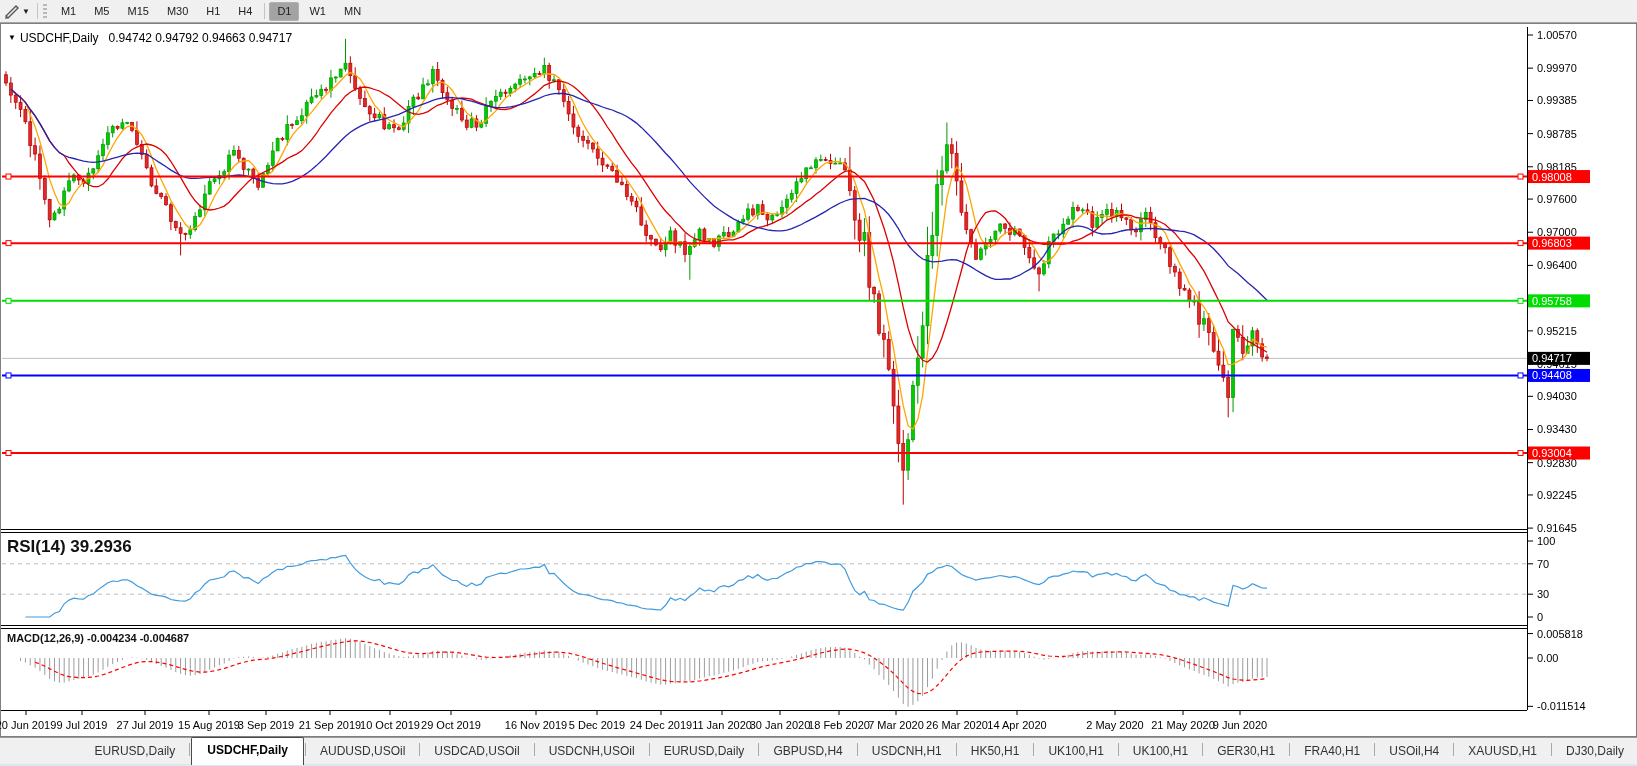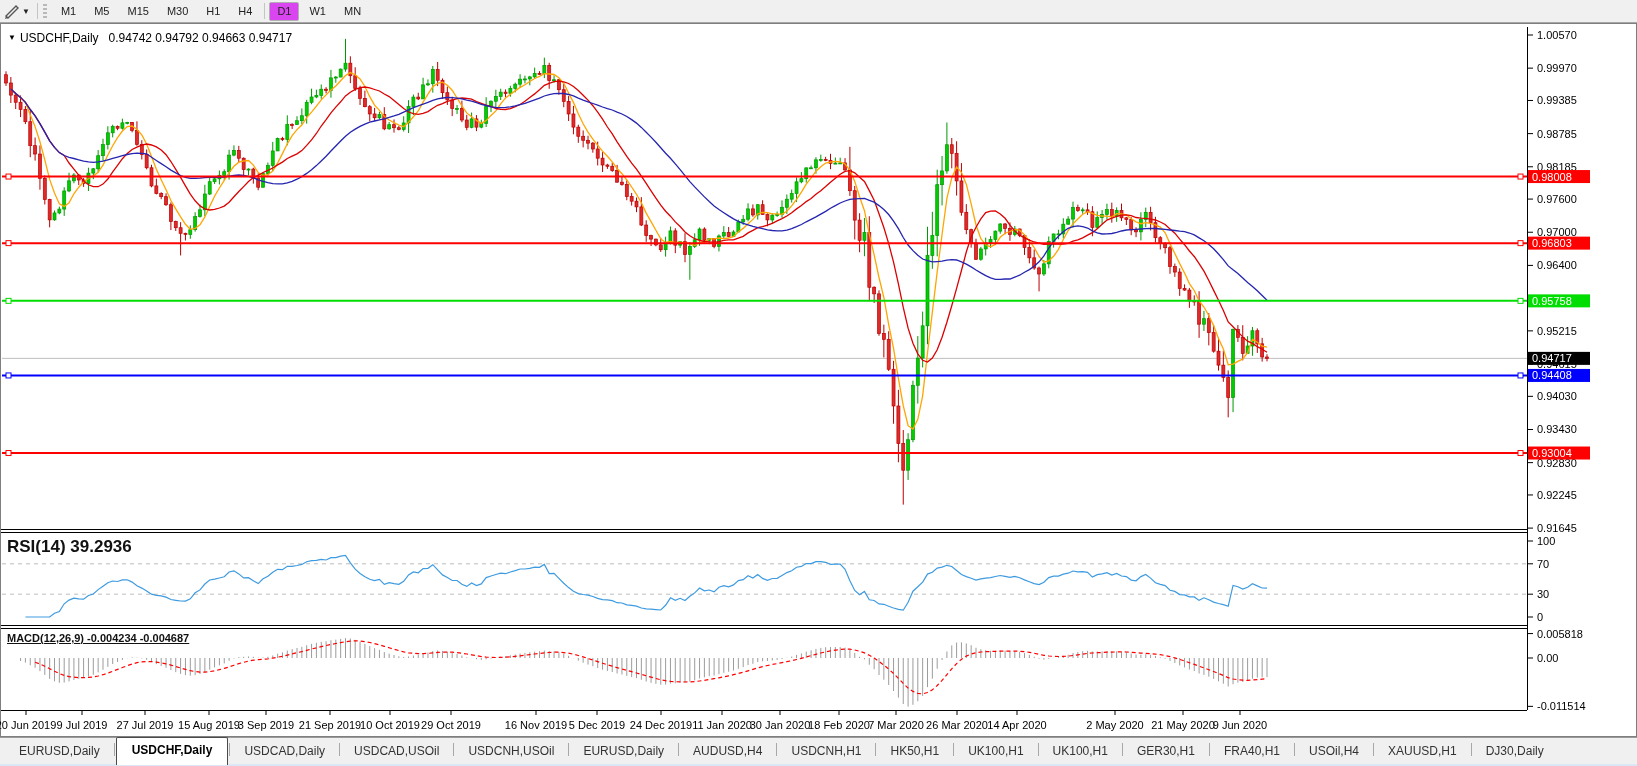--- a/index.html
+++ b/index.html
@@ -8,33 +8,33 @@
   
   #toolbar{position:absolute;top:0;left:0;width:1637px;height:22px;background:#f0f0f0;
            border-bottom:1px solid #a6a6a6;display:flex;align-items:center;z-index:6;}
   #tool-ico{width:18px;height:16px;margin-left:3px;display:inline-block;}
   #tool-caret{font-size:8px;color:#222;margin:0 4px 0 1px;}
   .tsep{width:1px;height:16px;background:#c4c4c4;margin:0 3px;}
   .grip{width:4px;height:15px;margin:0 5px 0 2px;
         background:repeating-linear-gradient(to bottom,#b9b9b9 0 2px,#f0f0f0 2px 4px);}
   .pbtn{font-size:11px;color:#222;height:17px;line-height:17px;padding:0 7px;margin:16px 1px;
         border:1px solid transparent;border-radius:2px;}
-  .pbtn.active{background:#d946ef;border:1px solid #b0b0b0;}
+  .pbtn.active{background:#a3a3a3;border:1px solid #b0b0b0;}
   #pbtns{display:flex;align-items:center;}
   
   #chart-title{position:absolute;top:31px;left:8px;font-size:12px;font-weight:normal;color:#000;z-index:4;}
   #chart-title .tri{font-size:8px;vertical-align:2px;margin-right:4px;}
   #chart-title .sym{margin-right:10px;}
   #rsi-label{position:absolute;top:537px;left:7px;font-size:17px;font-weight:bold;color:#111;z-index:4;}
-  #macd-label{position:absolute;top:632px;left:7px;font-size:11px;font-weight:bold;color:#111;z-index:4;text-decoration:underline;}
+  #macd-label{position:absolute;top:632px;left:7px;font-size:11px;font-weight:bold;color:#111;z-index:4;}
   
   #tabbar{position:absolute;top:737px;left:0;width:1637px;height:29px;background:#f0f0f0;
           border-top:1px solid #9a9a9a;z-index:6;}
   #tabstrip{position:absolute;bottom:0;left:0;right:0;height:3px;background:#dbe7f4;}
-  #tabs{display:flex;align-items:flex-end;height:26px;padding-left:6px;}
+  #tabs{display:flex;align-items:flex-end;height:26px;justify-content:flex-end;}
   .tab{font-size:12px;color:#333;padding:5px 13px 6px;white-space:nowrap;}
   .tab.active{background:#ffffff;border:1px solid #4a4a4a;border-bottom:none;border-radius:2px 2px 0 0;
               font-weight:bold;color:#000;padding:5px 15px 8px;margin-bottom:-1px;z-index:2;}
   .tabsep{width:1px;height:13px;background:#a8a8a8;margin:0 1px 8px 1px;}
   #csvg{position:absolute;top:0;left:0;z-index:1;}
 </style>
 </head>
 <body>
 
 <div id="app">
@@ -1002,29 +1002,29 @@
 
   <div id="rsi-label">RSI(14) 39.2936</div>
   <div id="macd-label">MACD(12,26,9) -0.004234 -0.004687</div>
 
   <div id="tabbar">
     <div id="tabs">
         <span class="tab">EURUSD,Daily</span>
         <span class="tabsep"></span>
         <span class="tab active">USDCHF,Daily</span>
         <span class="tabsep"></span>
-        <span class="tab">USDCAD,Daily</span>
+        <span class="tab">AUDUSD,USOil</span>
         <span class="tabsep"></span>
         <span class="tab">USDCAD,USOil</span>
         <span class="tabsep"></span>
         <span class="tab">USDCNH,USOil</span>
         <span class="tabsep"></span>
         <span class="tab">EURUSD,Daily</span>
         <span class="tabsep"></span>
-        <span class="tab">AUDUSD,H4</span>
+        <span class="tab">GBPUSD,H4</span>
         <span class="tabsep"></span>
         <span class="tab">USDCNH,H1</span>
         <span class="tabsep"></span>
         <span class="tab">HK50,H1</span>
         <span class="tabsep"></span>
         <span class="tab">UK100,H1</span>
         <span class="tabsep"></span>
         <span class="tab">UK100,H1</span>
         <span class="tabsep"></span>
         <span class="tab">GER30,H1</span>

